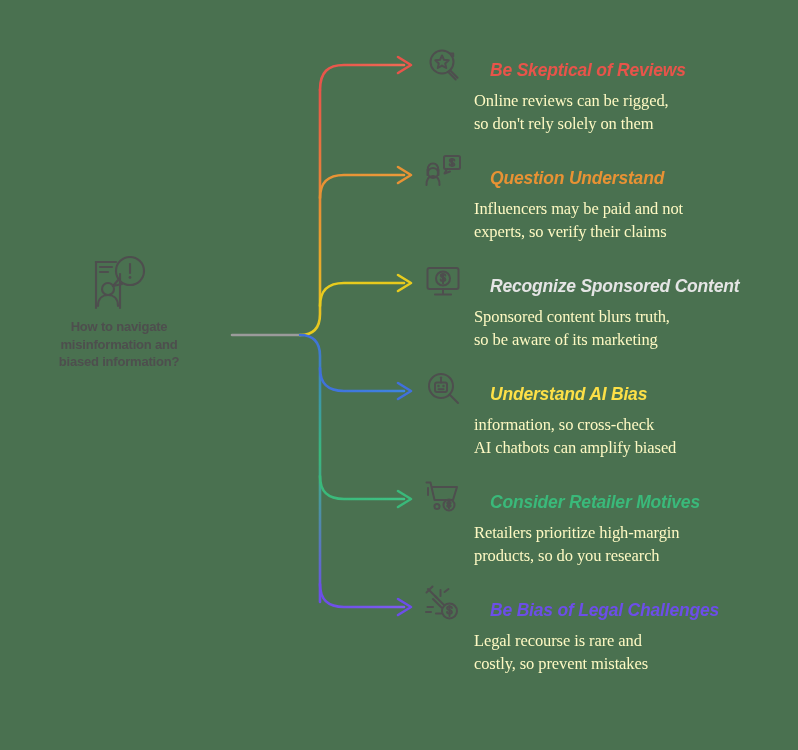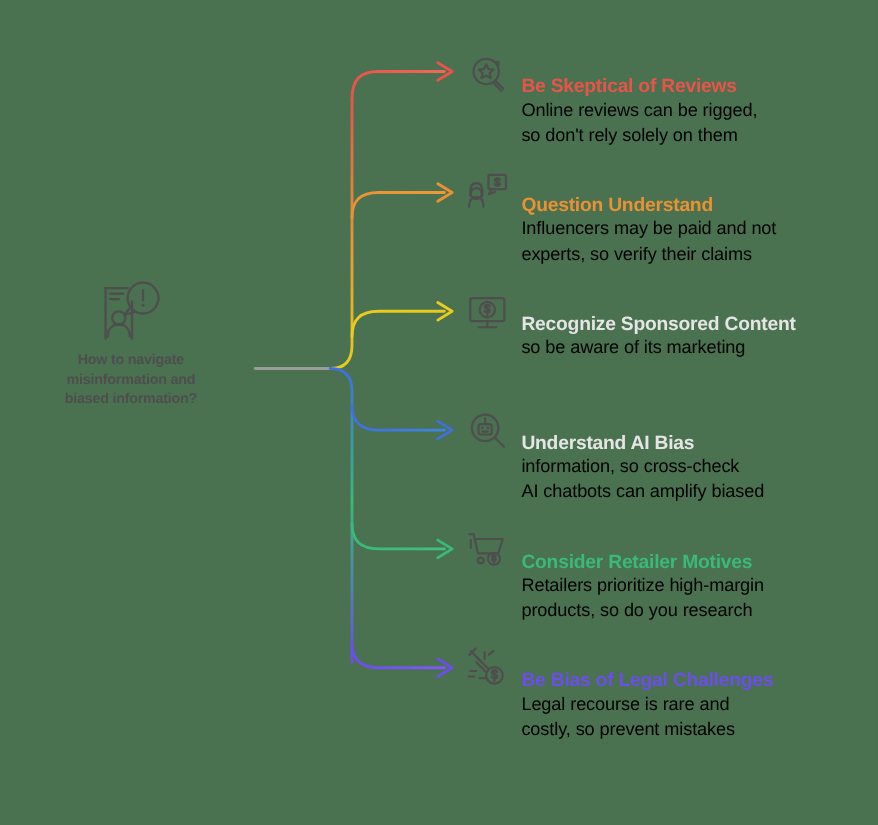--- a/index.html
+++ b/index.html
@@ -50,45 +50,47 @@
   }
 
   
   .branch {
     position: absolute;
     left: 424px;
     width: 366px;
   }
   .branch-head {
     display: flex;
-    align-items: flex-end;
-    gap: 10px;
+    align-items: center;
+    gap: 26px;
     height: 42px;
+    font-style: italic;
   }
   .branch-icon {
     flex: 0 0 auto;
     width: 40px;
     height: 40px;
     margin-top: -4px;
   }
   .branch-title {
     font-size: 17.5px;
     font-weight: bold;
     line-height: 1.1;
     letter-spacing: -0.2px;
     padding-top: 8px;
   }
   .branch-desc {
     margin-left: 50px;
     margin-top: 1px;
     font-size: 16.5px;
     line-height: 1.42;
-    color: #000000;
+    color: #fef9c3;
     letter-spacing: -0.1px;
     max-width: 300px;
+    font-family: Liberation Serif, serif;
   }
 </style>
 </head>
 <body>
 
 <div id="canvas">
 
   <svg id="connectors" viewBox="0 0 798 750" width="798" height="750">
     <defs>
       <linearGradient id="grad-trunk-upper" x1="0" y1="1" x2="0" y2="0" gradientUnits="objectBoundingBox">
@@ -219,37 +221,38 @@
         <rect x="3.5" y="7" width="31" height="21" rx="2"></rect>
         <circle cx="19" cy="17.5" r="7"></circle>
         <path d="M19 12.8 L19 22.2"></path>
         <path d="M21.3 14.6 C21.3 13.6 20.3 13.1 19 13.1 C17.7 13.1 16.8 13.8 16.8 14.8 C16.8 17 21.3 16.1 21.3 18.3 C21.3 19.3 20.3 20 19 20 C17.7 20 16.7 19.5 16.7 18.5"></path>
         <path d="M19 28 L19 33"></path>
         <path d="M11 33.5 L27 33.5"></path>
       </svg>
       <div class="branch-title" style="color:#e5e5e5">Recognize Sponsored Content</div>
     </div>
     <div class="branch-desc">
+      <div>Sponsored content blurs truth,</div>
       <div>so be aware of its marketing</div>
     </div>
   </div>
 
   <div class="branch" style="top:370px">
     <div class="branch-head">
       <svg class="branch-icon" viewBox="0 0 40 40" fill="none" stroke="#4e4e4e" stroke-width="2" stroke-linecap="round" stroke-linejoin="round">
         <circle cx="17" cy="17" r="12"></circle>
         <rect x="11" y="13.5" width="12" height="9.5" rx="2"></rect>
         <path d="M17 9.5 L17 13.5"></path>
         <circle cx="17" cy="8.6" r="1.2" fill="#4e4e4e" stroke="none"></circle>
         <circle cx="14.5" cy="17" r="1.2" fill="#4e4e4e" stroke="none"></circle>
         <circle cx="19.5" cy="17" r="1.2" fill="#4e4e4e" stroke="none"></circle>
         <path d="M14.5 20.3 L19.5 20.3"></path>
         <path d="M25.8 25.8 L34 34"></path>
       </svg>
-      <div class="branch-title" style="color:#e5e5e5">Understand AI Bias</div>
+      <div class="branch-title" style="color:#fde047">Understand AI Bias</div>
     </div>
     <div class="branch-desc">
       <div>information, so cross-check</div>
       <div>AI chatbots can amplify biased</div>
     </div>
   </div>
 
   <div class="branch" style="top:478px">
     <div class="branch-head">
       <svg class="branch-icon" viewBox="0 0 40 40" fill="none" stroke="#4e4e4e" stroke-width="2" stroke-linecap="round" stroke-linejoin="round">

